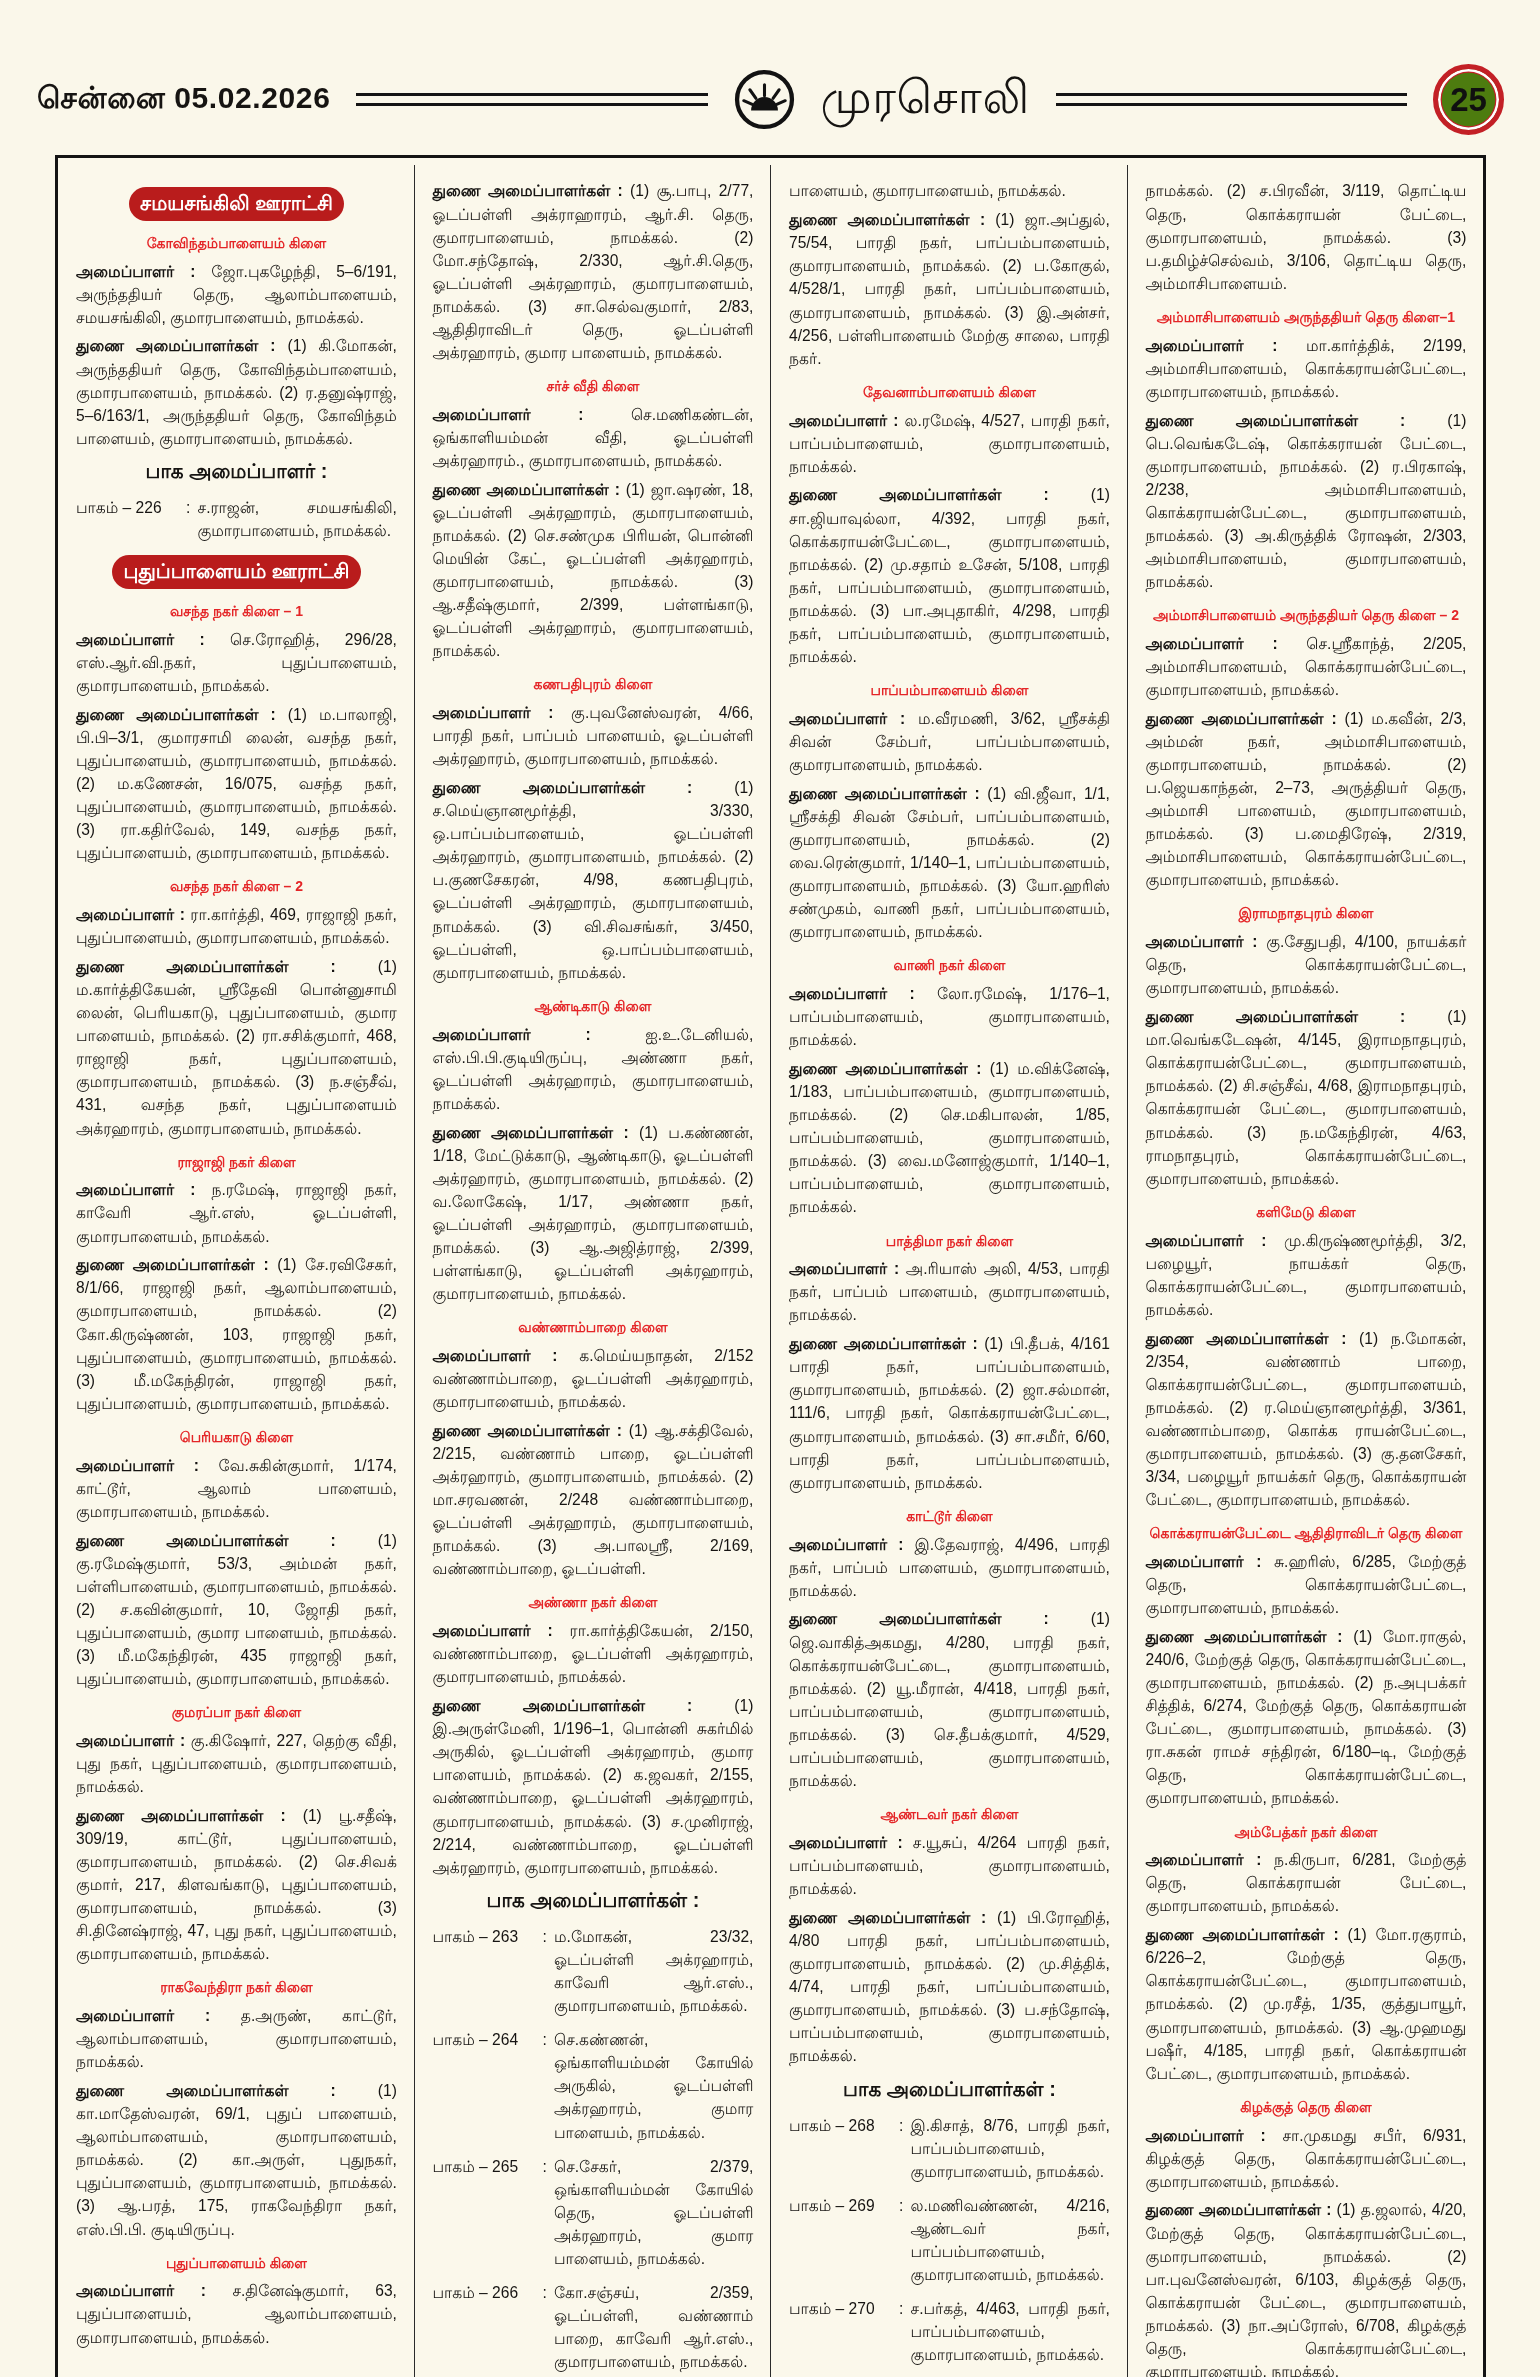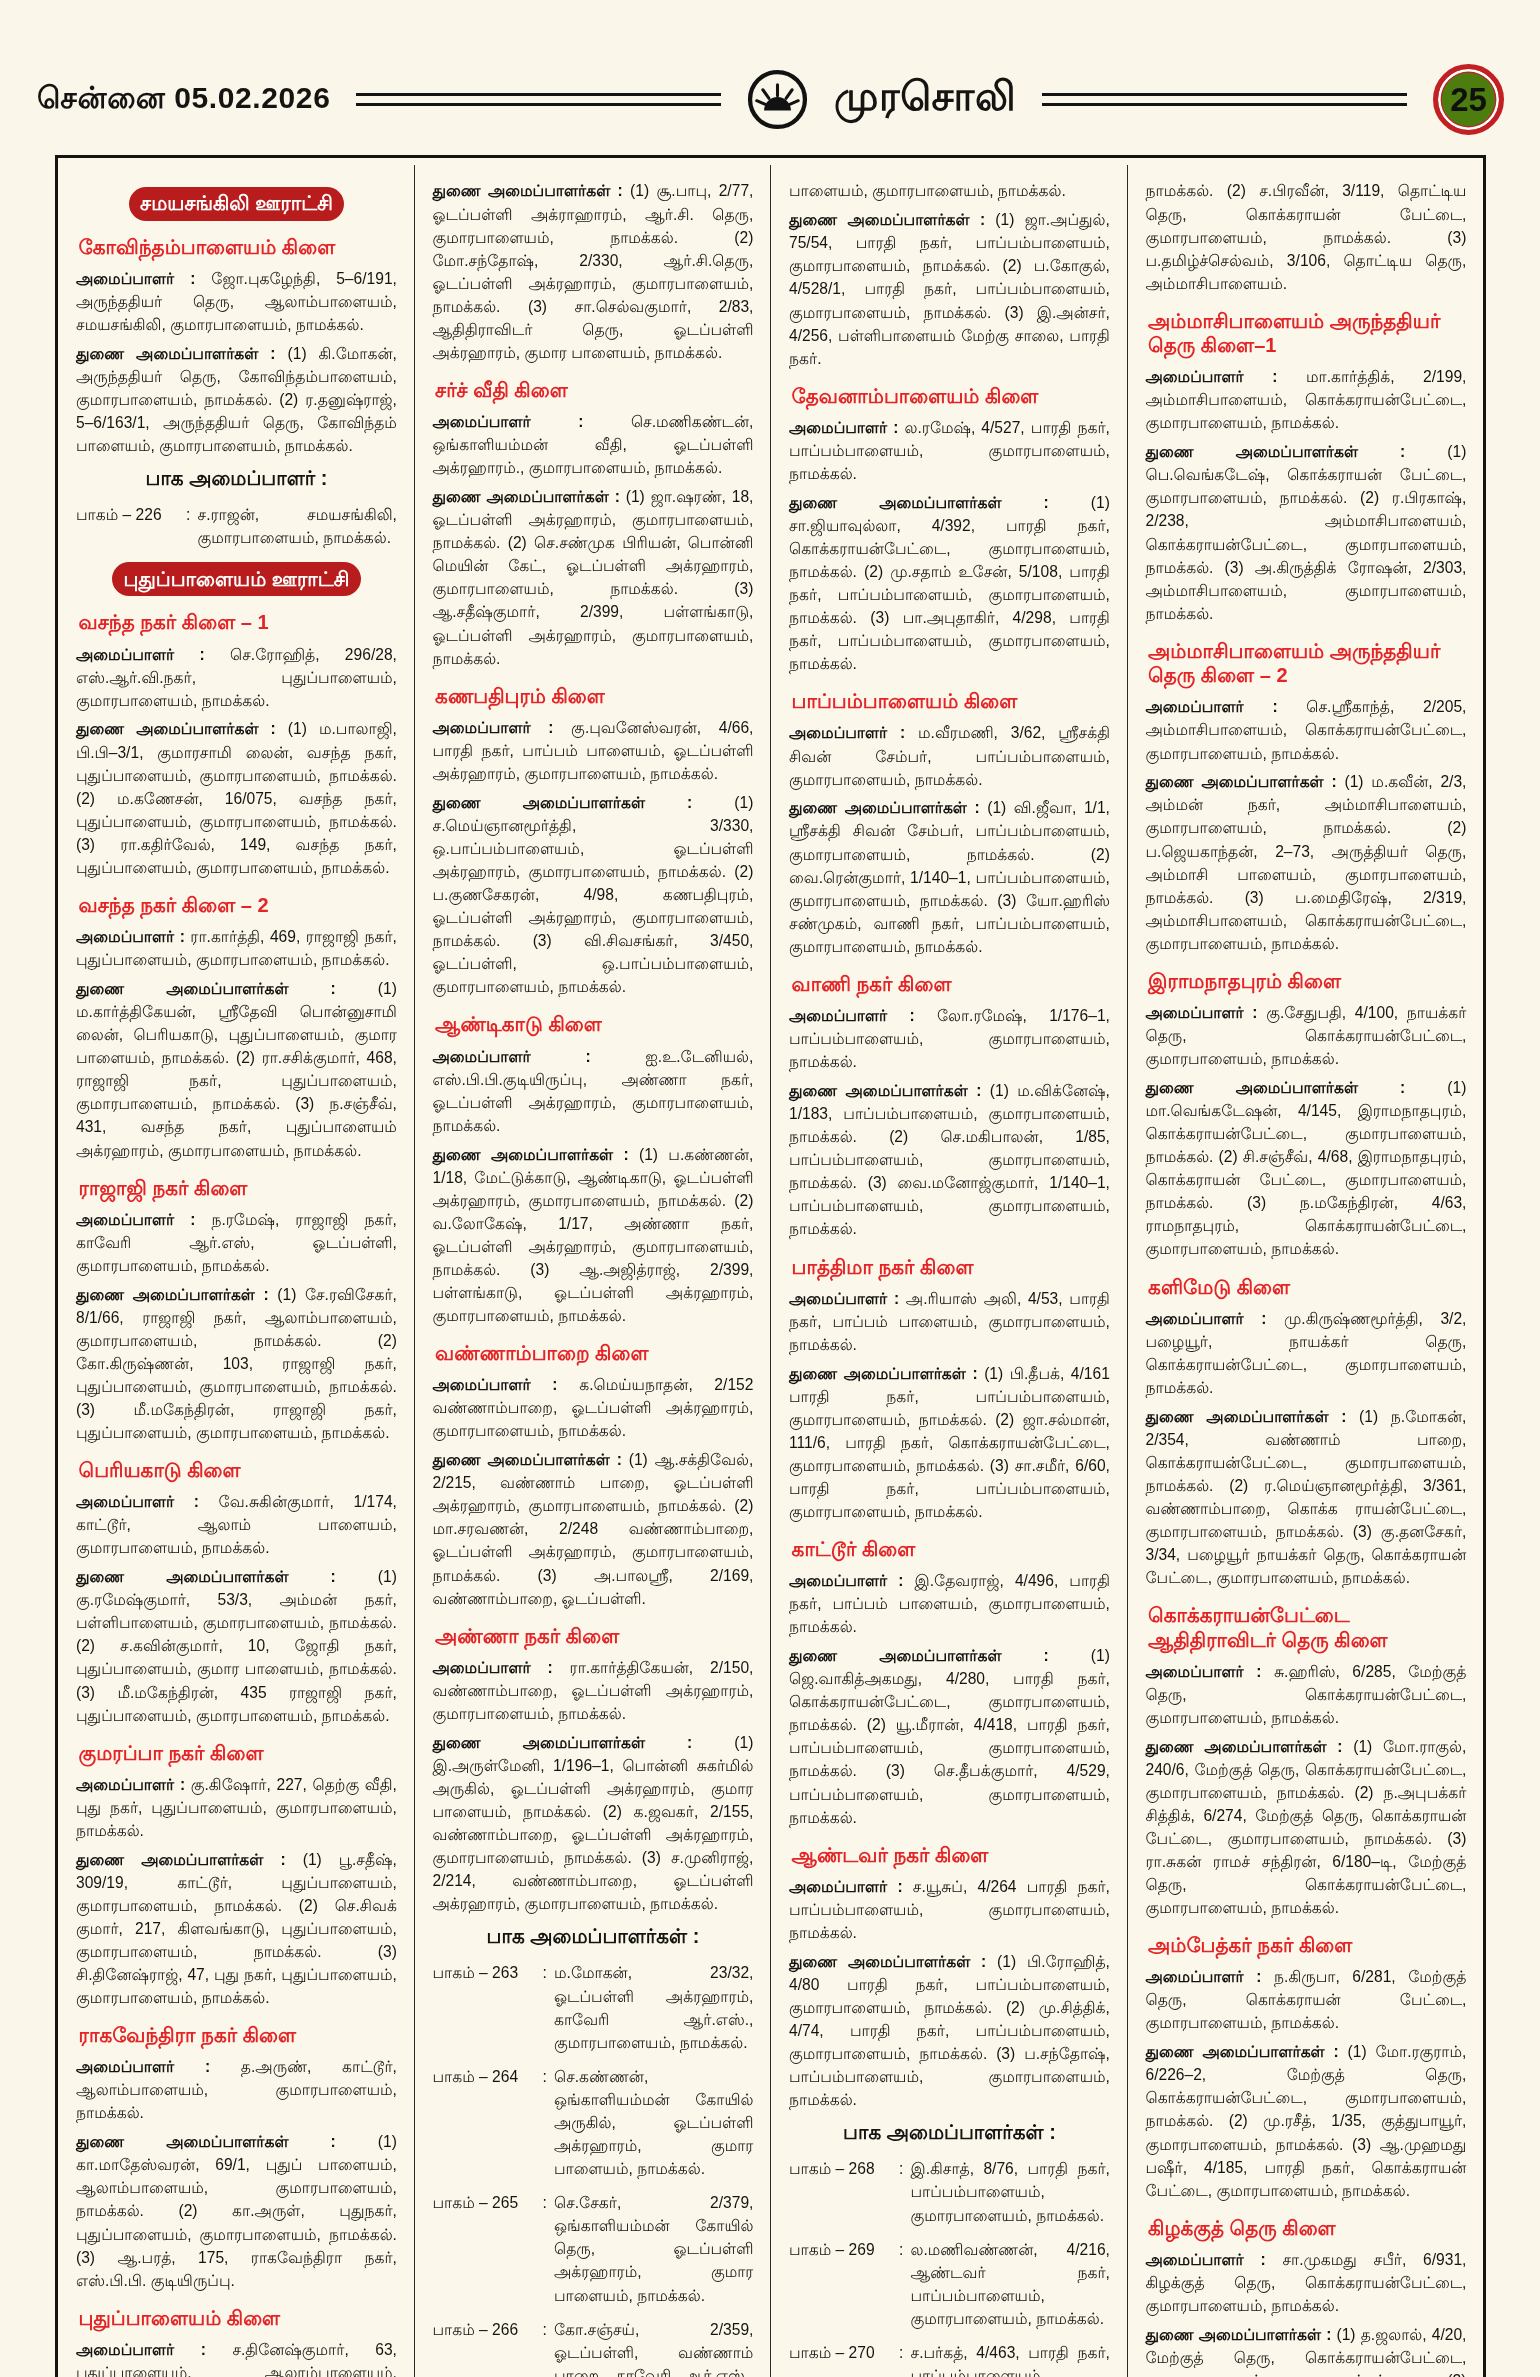--- a/index.html
+++ b/index.html
@@ -11,21 +11,21 @@
   }
   .page{width:1541px;min-height:2377px;background:#faf7ea;position:relative;}
   
   .masthead{
     display:flex;align-items:center;gap:26px;
     padding:64px 37px 16.6px 37px;
   }
   .citydate{font-size:30px;font-weight:bold;letter-spacing:0.6px;white-space:nowrap;}
   .rule{flex:1;height:7.7px;border-top:3.2px solid #141414;border-bottom:3.2px solid #141414;}
   .logo{width:61px;height:61px;flex:0 0 auto;}
-  .mast-title{font-size:40px;font-weight:bold;white-space:nowrap;letter-spacing:0.6px;}
+  .mast-title{font-size:46px;font-weight:normal;white-space:nowrap;letter-spacing:0.6px;}
   .pagebadge{
     width:61px;height:61px;border-radius:50%;
     background:#4d7c0f;border:5.7px solid #c32026;box-shadow:inset 0 0 0 2.6px #fff,inset 0 0 0 3.8px #c32026;
     display:flex;align-items:center;justify-content:center;
     font-size:33px;font-weight:bold;color:#101010;flex:0 0 auto;
   }
   
   .sheet{
     margin:3.8px 55px 45px 55px;
     border:3.8px solid #141414;
@@ -36,22 +36,22 @@
   }
   .col{flex:1 1 0;padding:9px 16.6px 6.4px 18px;min-width:0;}
   .col + .col{border-left:1.9px solid #2b2b2b;}
   .panchayat{
     background:#b91c1c;color:#fff;font-weight:bold;
     font-size:20px;line-height:1.2;
     padding:4.5px 11.5px 5.7px 11.5px;margin:12.8px auto 7.7px auto;
     width:fit-content;max-width:95%;text-align:center;border-radius:17px;
   }
   .branch{
-    color:#e42527;font-weight:bold;font-size:20px;line-height:1.22;
-    text-align:left;margin:14px 2.6px 7.7px 2.6px;
+    color:#e42527;font-weight:bold;font-size:14px;line-height:1.22;
+    text-align:center;margin:14px 2.6px 7.7px 2.6px;
   }
   .para{font-size:15.6px;line-height:1.48;text-align:justify;margin:5.7px 0;}
   .para b{font-weight:bold;}
   .subhead{font-size:20px;font-weight:bold;text-align:center;margin:10.2px 0 5.1px 0;}
   .part{
     display:grid;grid-template-columns:110px 11.5px 1fr;
     font-size:15.6px;line-height:1.48;margin:11px 0;
   }
   .part .no{white-space:nowrap;}
   .part .body{text-align:justify;}

